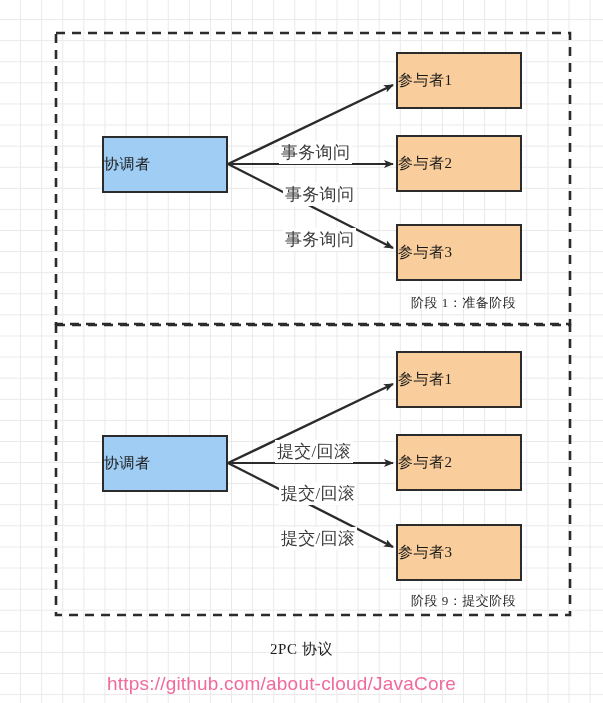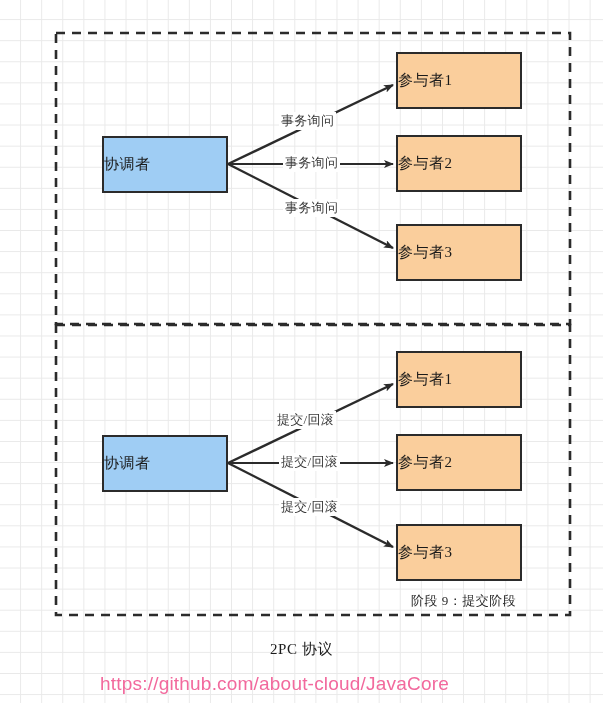--- a/index.html
+++ b/index.html
@@ -38,27 +38,28 @@
     font-size: 15px;
     color: #1a1a1a;
     letter-spacing: 0.5px;
     z-index: 3;
   }
   .node.coordinator { background: #9FCDF4; }
   .node.participant { background: #FACE9C; }
 
   .edge-label {
     position: absolute;
-    font-size: 13px;
+    font-size: 17px;
     color: #3a3a3a;
     background: #ffffff;
     padding: 0 2px;
     white-space: nowrap;
     z-index: 4;
     letter-spacing: 0.3px;
+    margin-top: 29px;
   }
   .phase-label {
     position: absolute;
     font-size: 13px;
     color: #2a2a2a;
     white-space: nowrap;
     z-index: 4;
     letter-spacing: 0.5px;
   }
   .caption {
@@ -72,20 +73,21 @@
   }
   .url {
     position: absolute;
     width: 549px;
     text-align: center;
     font-size: 19px;
     color: #F2699D;
     font-family: "Liberation Sans", sans-serif;
     letter-spacing: 0.2px;
     z-index: 4;
+    padding-left: 7px;
   }
 </style>
 </head>
 <body>
 
 <div id="canvas">
 
   <svg id="svg-layer" viewBox="0 0 603 703" xmlns="http://www.w3.org/2000/svg">
     <defs>
       <marker id="arrowhead" markerWidth="10" markerHeight="8" refX="9" refY="4" orient="auto" markerUnits="userSpaceOnUse">
@@ -117,20 +119,21 @@
     <span>参与者2</span>
   </div>
   <div class="node participant" style="left:396px; top:224px; width:126px; height:57px;">
     <span>参与者3</span>
   </div>
 
   <div class="edge-label" style="left:279px; top:112px;">事务询问</div>
   <div class="edge-label" style="left:283px; top:154px;">事务询问</div>
   <div class="edge-label" style="left:283px; top:199px;">事务询问</div>
 
+  <div class="phase-label" style="left:411px; top:294px;">阶段 1：准备阶段</div>
 
   <div class="node coordinator" style="left:102px; top:435px; width:126px; height:57px;">
     <span>协调者</span>
   </div>
 
   <div class="node participant" style="left:396px; top:351px; width:126px; height:57px;">
     <span>参与者1</span>
   </div>
   <div class="node participant" style="left:396px; top:434px; width:126px; height:57px;">
     <span>参与者2</span>

